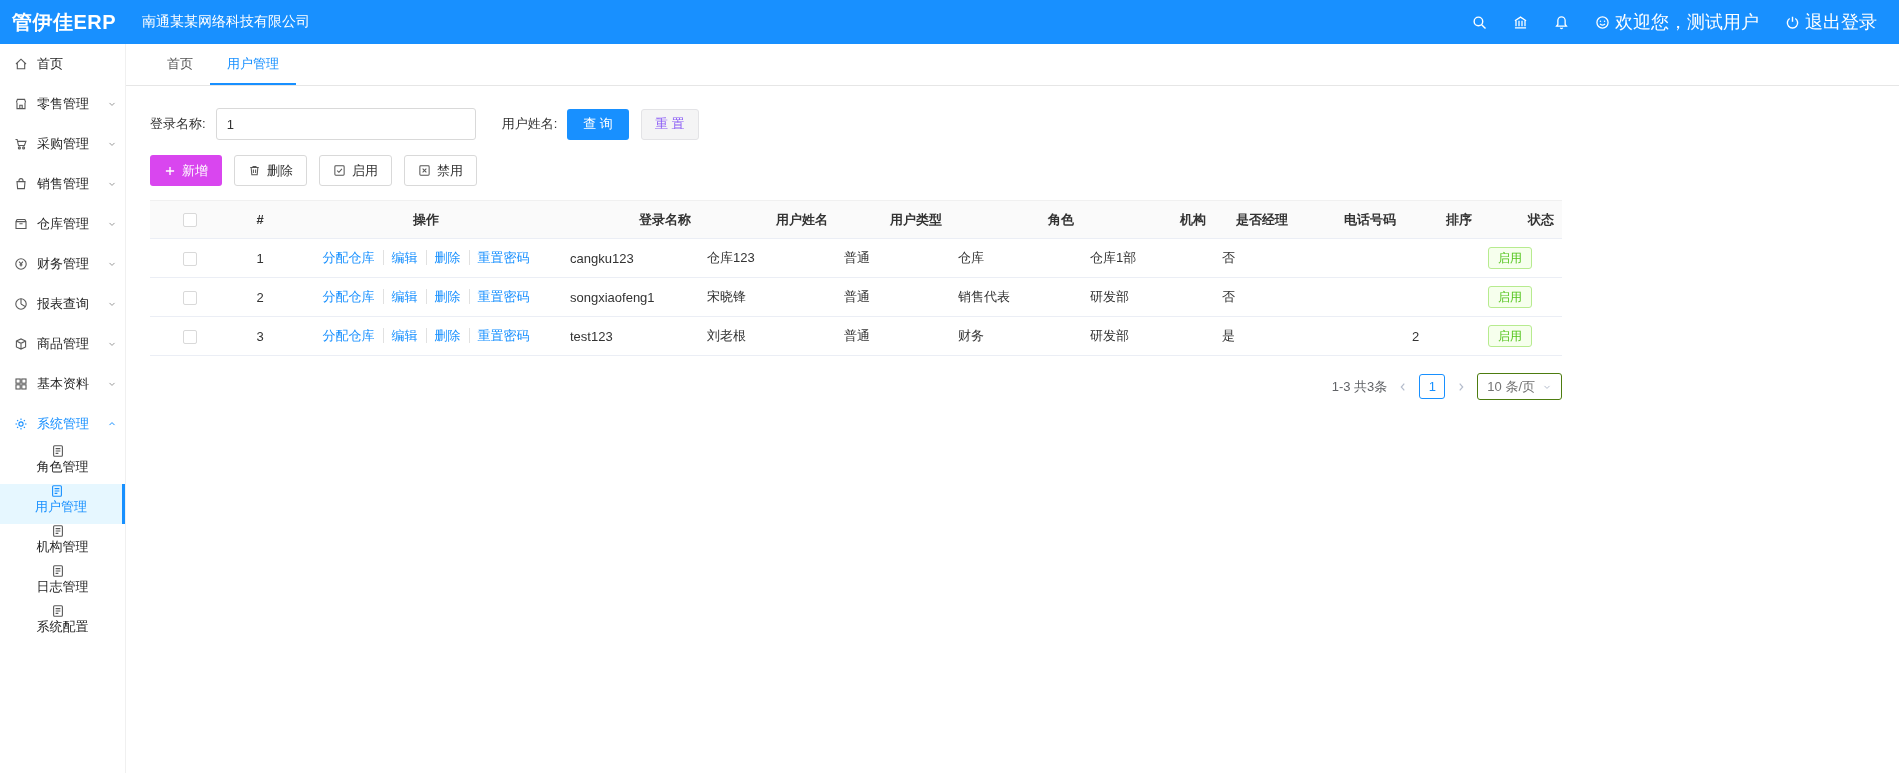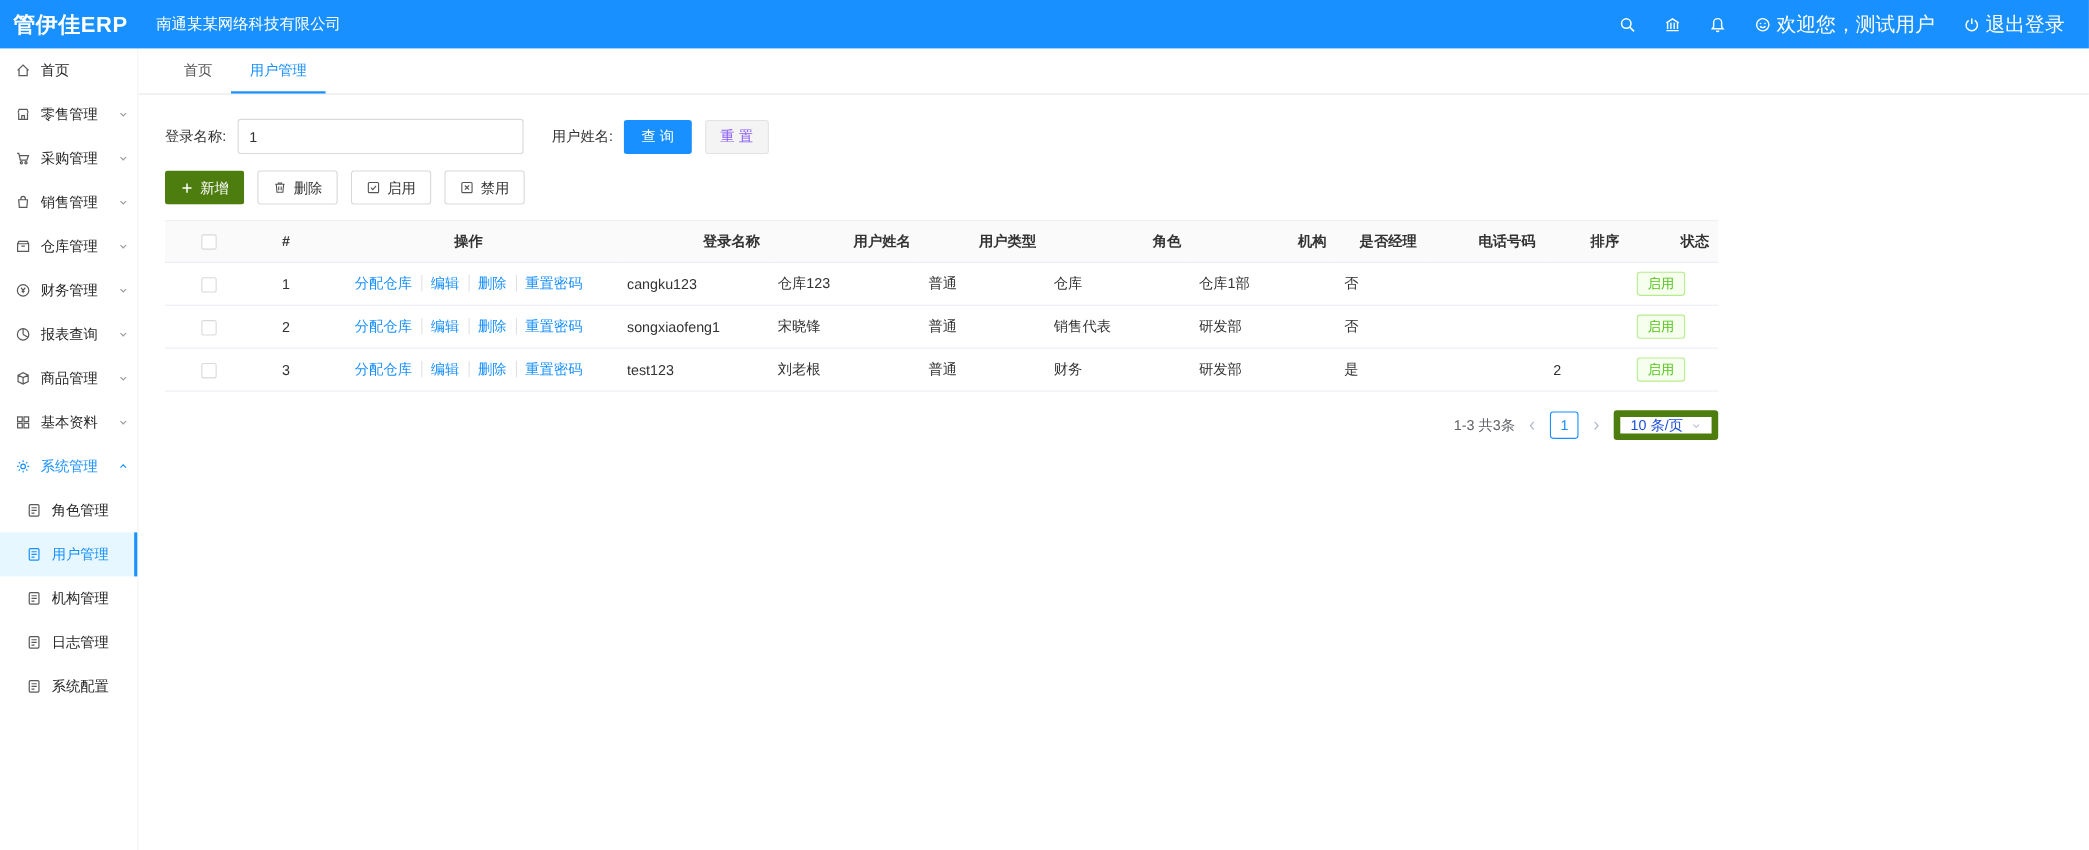--- a/index.html
+++ b/index.html
@@ -17,21 +17,21 @@
 
   
   .sidebar { position:absolute; top:44px; left:0; width:126px; bottom:0; background:#fff;
     border-right:1px solid #f0f0f0; overflow:hidden; }
   .side-item { height:40px; display:flex; align-items:center; padding:0 8px 0 14px;
     font-size:13px; color:#262626; cursor:pointer; position:relative; }
   .side-item .sicon { width:14px; height:14px; margin-right:9px; color:#595959; flex:none; display:flex; }
   .side-item .chev { margin-left:auto; color:#999; display:flex; }
   .side-item.active-parent { color:#1890ff; }
   .side-item.active-parent .sicon, .side-item.active-parent .chev { color:#1890ff; }
-  .side-sub { padding-left:24px; }
+  .side-sub { padding-left:8px;flex-direction:column; }
   .side-sub .sicon { color:#595959; }
   .side-sub.active { background:#e6f7ff; color:#1890ff; border-right:3px solid #1890ff; }
   .side-sub.active .sicon { color:#1890ff; }
 
   
   .main { position:absolute; top:44px; left:126px; right:0; bottom:0; background:#fff; overflow:hidden; }
   .tabbar { height:42px; border-bottom:1px solid #e6e6e6; display:flex; align-items:flex-end; padding-left:24px; background:#fff; }
   .tab { padding:0 17px; height:41px; line-height:40px; font-size:13px; color:#555; cursor:pointer; }
   .tab.active { color:#1890ff; border-bottom:2px solid #1890ff; }
 
@@ -45,21 +45,21 @@
     font-size:13px; color:#333; outline:none; background:#fff; }
   .inp::placeholder { color:#c0c4cc; }
   .btn { height:31px; display:inline-flex; align-items:center; gap:6px; padding:0 13px;
     font-size:13px; border-radius:3px; border:1px solid transparent; cursor:pointer; background:#fff; }
   .btn svg { display:block; }
   .btn-search { background:#1890ff; color:#fff; padding:0 15px; }
   .btn-reset { background:#f4f4f5; color:#8b5cf6; border-color:#e3e3e6; margin-left:12px; padding:0 13px; }
 
   
   .toolbar { display:flex; gap:12px; margin-top:15px; }
-  .btn-primary { background:#4d7c0f; color:#fff; }
+  .btn-primary { background:#d946ef; color:#fff; }
   .btn-outline { border-color:#d9d9d9; color:#333; }
   .btn-outline svg { color:#555; }
 
   
   .grid { width:1412px; border-collapse:collapse; table-layout:fixed; font-size:13px; color:#333; margin-top:14px; }
   .grid th { background:#fafafa; height:38px; font-weight:bold; text-align:right; padding:0 8px;
     border-top:1px solid #f0f0f0; border-bottom:1px solid #ebeef5; color:#333; }
   .grid td { height:39px; padding:0 8px; border-bottom:1px solid #ebeef5; background:#fff; overflow:hidden; white-space:nowrap; }
   .grid .c { text-align:center; }
   .cb { width:14px; height:14px; border:1px solid #d9d9d9; border-radius:2px; display:inline-block;
@@ -69,22 +69,22 @@
   .actions a + a { border-left:1px solid #e1e1e1; }
   .tag-green { display:inline-block; padding:3px 9px; font-size:12px; line-height:1.2; color:#52c41a;
     background:#f6ffed; border:1px solid #b7eb8f; border-radius:3px; }
 
   
   .pager { width:1412px; display:flex; justify-content:flex-end; align-items:center; gap:10px;
     margin-top:17px; font-size:13px; color:#606266; }
   .pg-arrow { color:#b4bccc; display:flex; cursor:pointer; }
   .page-num { min-width:26px; height:25px; border:1px solid #1890ff; color:#1890ff; border-radius:3px;
     display:flex; align-items:center; justify-content:center; background:#fff; cursor:pointer; }
-  .page-size { height:27px; border:6px solid #4d7c0f; border-radius:3px; display:flex; align-items:center;
-    gap:7px; padding:0 9px; color:#1d4ed8; background:#fff; cursor:pointer; }
+  .page-size { height:27px; border:1px solid #4d7c0f; border-radius:3px; display:flex; align-items:center;
+    gap:7px; padding:0 9px; color:#737373; background:#fff; cursor:pointer; }
   .page-size svg { color:#b4bccc; }
 </style>
 </head>
 <body>
 
 <div class="topbar">
   <div class="logo">管伊佳ERP</div>
   <div class="company">南通某某网络科技有限公司</div>
   <div class="top-right">
     <span class="top-ic">

